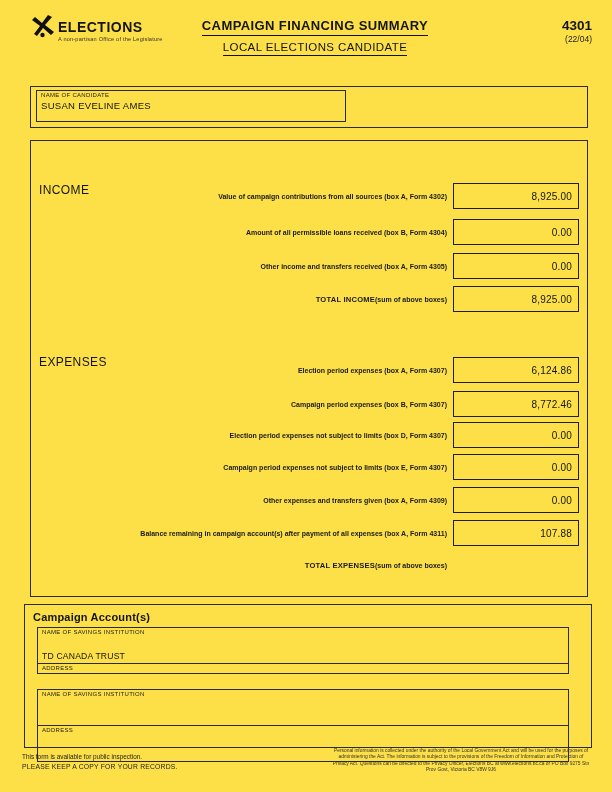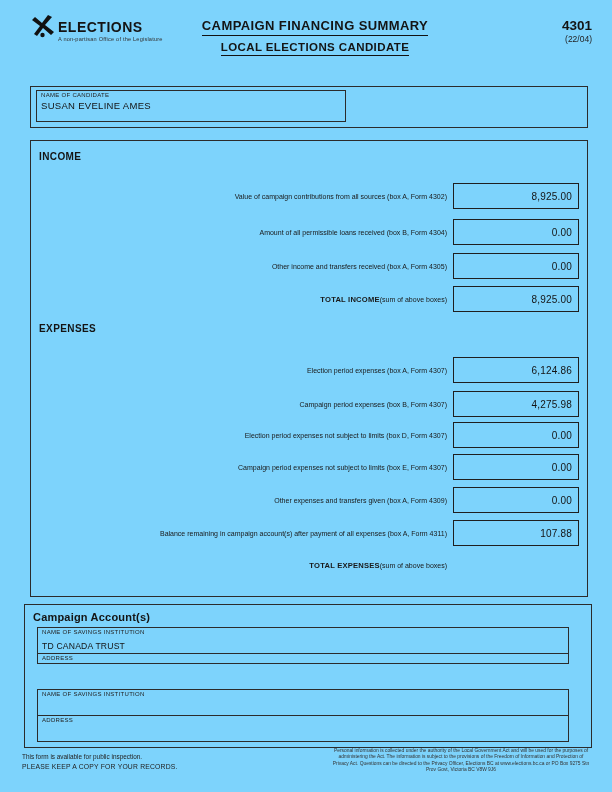--- a/index.html
+++ b/index.html
@@ -1,57 +1,57 @@
 <!DOCTYPE html>
 <html><head>
 <meta charset="utf-8">
 <style>
   html,body{margin:0;padding:0;background:#888;}
   .page{
-    position:relative;width:612px;height:792px;background:#7dd3fc;
+    position:relative;width:612px;height:792px;background:#fde047;
     font-family:"Liberation Sans",sans-serif;color:#141414;overflow:hidden;
     margin:0 auto;
   }
   
   .logo{position:absolute;left:30px;top:14px;width:190px;}
   .logo-row{display:flex;align-items:flex-start;}
   .logo-mark{width:26px;height:24px;margin-right:2px;}
   .logo-text{font-size:14px;font-weight:800;letter-spacing:.5px;line-height:14px;margin-top:6px;}
   .logo-tag{font-size:5.6px;color:#333;margin-left:28px;margin-top:-2px;letter-spacing:.2px;}
   .title-block{position:absolute;left:170px;top:16px;width:290px;text-align:center;}
   .title-1{display:inline-block;font-size:13px;font-weight:bold;letter-spacing:.4px;
            border-bottom:1.6px solid #111;padding-bottom:2px;}
-  .title-2{display:inline-block;font-size:11.5px;font-weight:bold;letter-spacing:.4px;
+  .title-2{display:inline-block;font-size:11.5px;font-weight:normal;letter-spacing:.4px;
            border-bottom:1.4px solid #111;padding-bottom:2px;margin-top:5px;}
   .form-no{position:absolute;right:20px;top:18px;width:70px;text-align:right;}
   .form-no .num{font-size:13.5px;font-weight:800;}
   .form-no .rev{font-size:8.5px;margin-top:1px;color:#222;}
   
   .name-outer{position:absolute;left:30px;top:86px;width:556px;height:40px;border:1px solid #2b2b2b;}
   .name-inner{position:absolute;left:5px;top:3px;width:310px;height:32px;border:1px solid #2b2b2b;
               padding:1px 4px;box-sizing:border-box;}
   .tiny-label{font-size:6px;letter-spacing:.3px;color:#222;}
   .name-value{font-size:9.5px;letter-spacing:.3px;margin-top:2px;}
   
   .main-box{position:absolute;left:30px;top:140px;width:556px;height:455px;border:1px solid #2b2b2b;}
-  .sec-header{position:absolute;left:8px;font-size:10px;font-weight:700;letter-spacing:.4px;}
+  .sec-header{position:absolute;left:8px;font-size:12px;font-weight:400;letter-spacing:.4px;margin-top:32px;}
   .row{position:absolute;left:0;width:100%;height:27px;}
   .row-label{position:absolute;left:0;top:0;width:416px;height:27px;display:flex;
-             align-items:center;justify-content:flex-end;text-align:right;font-size:7px;color:#191919;}
+             align-items:center;justify-content:flex-end;text-align:right;font-size:7px;color:#191919;font-weight:bold;}
   .row-label b{font-size:7.6px;letter-spacing:.2px;}
   .amount-box{position:absolute;left:422px;top:0;width:126px;height:26px;border:1px solid #1f1f1f;
               display:flex;align-items:center;justify-content:flex-end;box-sizing:border-box;}
   .amount{font-size:10px;padding-right:6px;letter-spacing:.2px;padding-left:8px;}
   
   .acct-box{position:absolute;left:24px;top:604px;width:566px;height:142px;border:1px solid #2b2b2b;}
   .acct-title{position:absolute;left:8px;top:6px;font-size:11px;font-weight:bold;letter-spacing:.2px;}
   .inst{position:absolute;left:12px;width:532px;border:1px solid #2b2b2b;box-sizing:border-box;}
   .inst-cell{padding:1px 4px 2px 4px;}
   .inst-cell + .inst-cell{border-top:1px solid #2b2b2b;}
-  .inst-value{font-size:8.6px;margin-top:6px;min-height:10px;letter-spacing:.2px;}
+  .inst-value{font-size:8.6px;margin-top:16px;min-height:10px;letter-spacing:.2px;}
   
   .foot-left{position:absolute;left:22px;top:752px;font-size:6.4px;color:#222;line-height:1.5;}
   .foot-left .caps{font-size:6.8px;letter-spacing:.2px;}
   .foot-right{position:absolute;left:330px;top:748px;width:262px;font-size:4.9px;color:#333;
               text-align:center;line-height:1.3;}
 </style>
 </head>
 <body>
 
 <div class="page">
@@ -133,21 +133,21 @@
       <div class="amount-box">
           <span class="amount">6,124.86</span>
         </div>
     </div>
     <div class="row" style="top:250px">
       <div class="row-label">
           <b></b>
           <span>Campaign period expenses (box B, Form 4307)</span>
         </div>
       <div class="amount-box">
-          <span class="amount">4,275.98</span>
+          <span class="amount">8,772.46</span>
         </div>
     </div>
     <div class="row" style="top:281px">
       <div class="row-label">
           <b></b>
           <span>Election period expenses not subject to limits (box D, Form 4307)</span>
         </div>
       <div class="amount-box">
           <span class="amount">0.00</span>
         </div>

